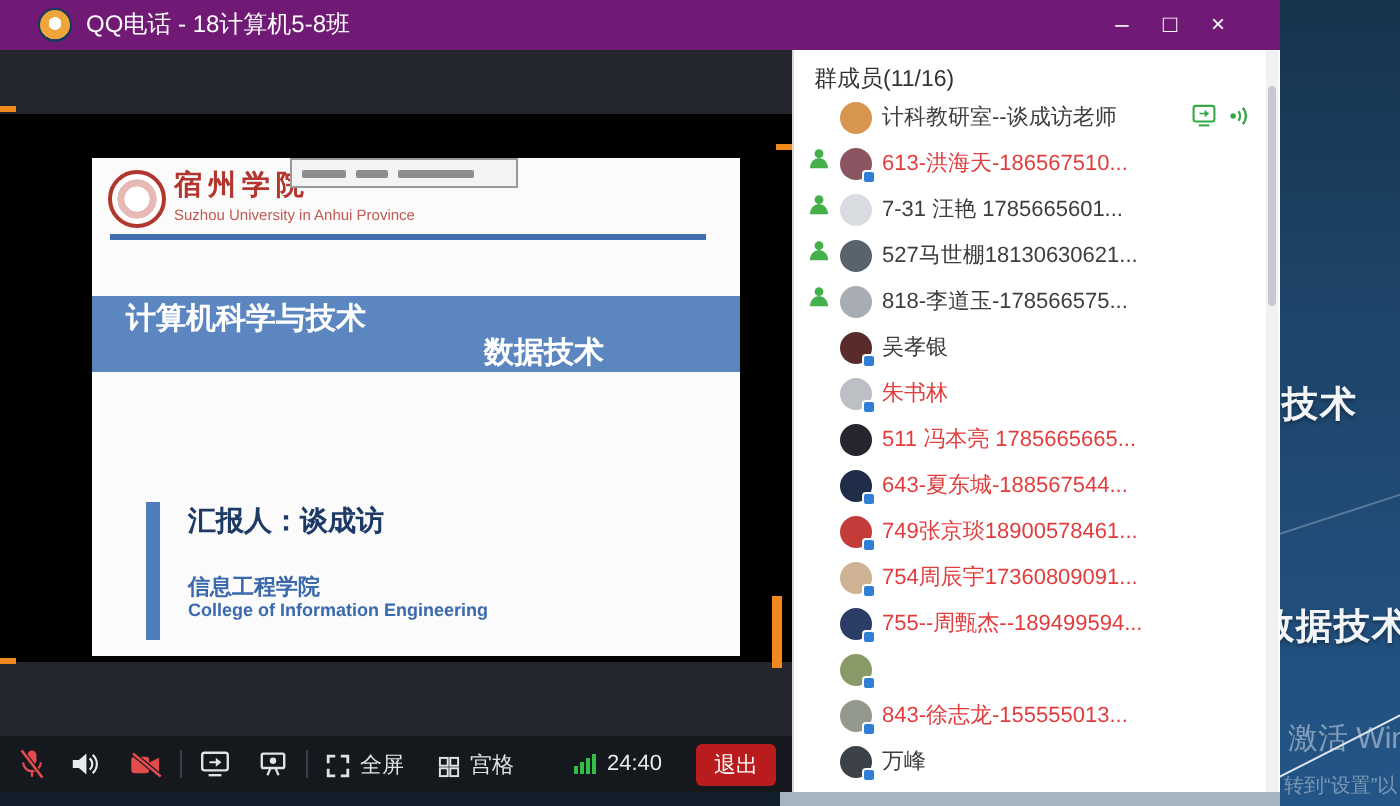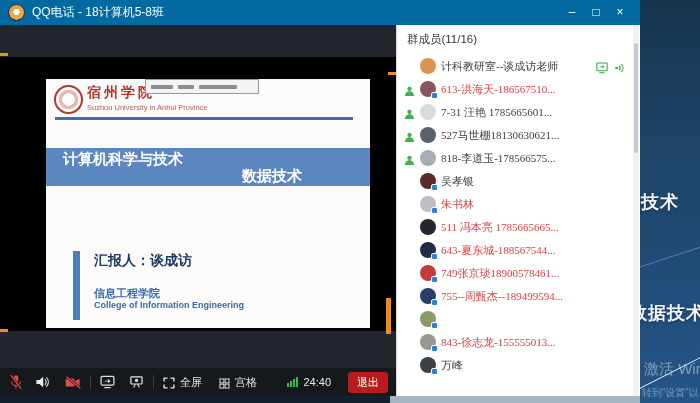--- a/index.html
+++ b/index.html
@@ -14,22 +14,22 @@
   .desk-activate1{position:absolute;left:644px;top:360px;color:rgba(225,232,238,.5);font-size:15px;white-space:nowrap;}
   .desk-activate2{position:absolute;left:642px;top:386px;color:rgba(225,232,238,.45);font-size:10px;white-space:nowrap;}
 
   
   .bottom-strip-dark{position:absolute;left:0;top:396px;width:390px;height:7px;background:#141f2d;}
   .bottom-strip-light{position:absolute;left:390px;top:396px;width:250px;height:7px;background:#a4b4c1;}
 
   
   .app{position:absolute;left:0;top:0;width:640px;height:396px;background:#1f2227;}
 
-  .titlebar{position:absolute;left:0;top:0;width:640px;height:25px;background:#0369a1;
-            display:flex;align-items:center;padding:0 8px;box-sizing:border-box;}
+  .titlebar{position:absolute;left:0;top:0;width:640px;height:25px;background:#701a75;
+            display:flex;align-items:center;padding:0 19px;box-sizing:border-box;}
   .app-icon{width:15px;height:15px;border-radius:50%;
             background:radial-gradient(circle at 50% 45%, #fff 0 28%, #f0a43c 29% 70%, #27486e 71%);
             border:1px solid #16395c;margin-right:7px;flex:0 0 auto;}
   .title-text{color:#fff;font-size:12px;white-space:nowrap;}
   .tb-spacer{flex:1;}
   .tb-btn{color:#fff;font-size:12px;width:24px;text-align:center;cursor:pointer;line-height:25px;}
 
   
   .video-area{position:absolute;left:0;top:25px;width:396px;height:371px;background:#23262c;}
   .share-black{position:absolute;left:0;top:32px;width:396px;height:274px;background:#000;}
@@ -62,21 +62,21 @@
   .sig{display:flex;align-items:flex-end;gap:1px;margin-right:5px;}
   .sig span{display:block;width:2px;background:#2fc045;}
   .timer{color:#e7eaee;font-size:11px;margin-right:17px;white-space:nowrap;}
   .exit-btn{background:#b91c1c;color:#fff;font-size:11px;padding:3px 9px;border-radius:3px;cursor:pointer;white-space:nowrap;}
 
   
   .panel{position:absolute;left:396px;top:25px;width:244px;height:371px;background:#ffffff;
          border-left:1px solid #d7d7d7;box-sizing:border-box;overflow:hidden;}
   .panel-header{padding:7px 0 4px 10px;font-size:11.5px;color:#333;}
   .member-list{position:relative;}
-  .member-row{display:flex;align-items:flex-end;height:23px;padding-left:7px;cursor:pointer;font-family:Liberation Serif, serif;}
+  .member-row{display:flex;align-items:flex-start;height:23px;padding-left:7px;cursor:pointer;}
   .online-slot{width:16px;flex:0 0 auto;display:flex;align-items:center;}
   .avatar{position:relative;width:16px;height:16px;border-radius:50%;flex:0 0 auto;margin-right:5px;}
   .avatar-badge{position:absolute;right:-2px;bottom:-2px;width:7px;height:7px;border-radius:2px;
                 background:#2f7fd6;border:1px solid #fff;box-sizing:border-box;}
   .member-name{font-size:11px;color:#3d3d3d;white-space:nowrap;overflow:hidden;max-width:172px;}
   .member-name.red{color:#e23d3d;}
   .row-icons{margin-left:auto;margin-right:14px;display:flex;align-items:center;gap:5px;}
 
   .scrollbar{position:absolute;right:1px;top:0;width:6px;height:371px;background:#f1f1f1;}
   .scroll-thumb{position:absolute;left:1px;top:18px;width:4px;height:110px;background:#c6cad0;border-radius:2px;}
@@ -374,20 +374,36 @@
       
     </span>
   </div>
           <div class="member-row">
     <span class="online-slot">
       <svg width="11" height="11" viewBox="0 0 12 12" style="visibility: hidden;">
         <circle cx="6" cy="3.1" r="2.4" fill="#43b04c"></circle>
         <path d="M1 11 a5 5.6 0 0 1 10 0 z" fill="#43b04c"></path>
       </svg>
     </span>
+    <span class="avatar" style="background: rgb(205, 178, 148);">
+      <span class="avatar-badge"></span>
+    </span>
+    <span class="member-name red">754周辰宇17360809091...</span>
+    <span class="row-icons">
+      
+      
+    </span>
+  </div>
+          <div class="member-row">
+    <span class="online-slot">
+      <svg width="11" height="11" viewBox="0 0 12 12" style="visibility: hidden;">
+        <circle cx="6" cy="3.1" r="2.4" fill="#43b04c"></circle>
+        <path d="M1 11 a5 5.6 0 0 1 10 0 z" fill="#43b04c"></path>
+      </svg>
+    </span>
     <span class="avatar" style="background: rgb(44, 61, 104);">
       <span class="avatar-badge"></span>
     </span>
     <span class="member-name red">755--周甄杰--189499594...</span>
     <span class="row-icons">
       
       
     </span>
   </div>
           <div class="member-row">

